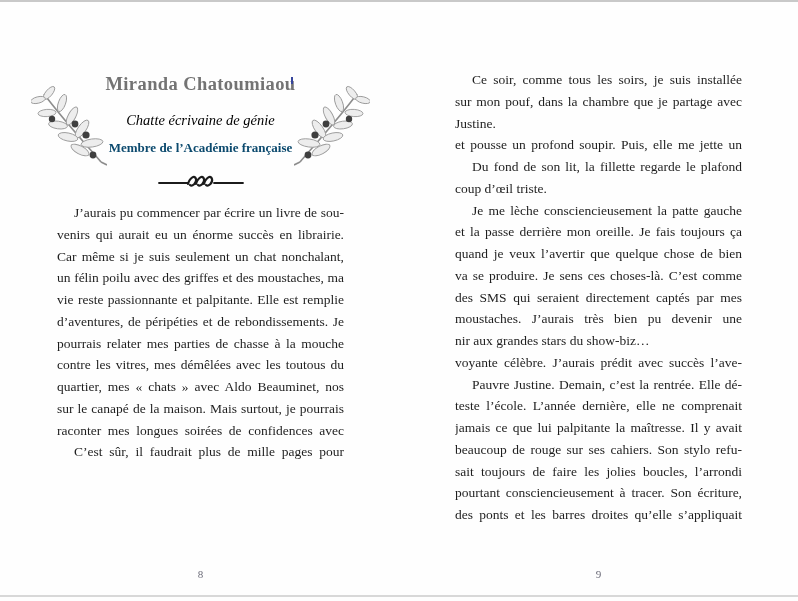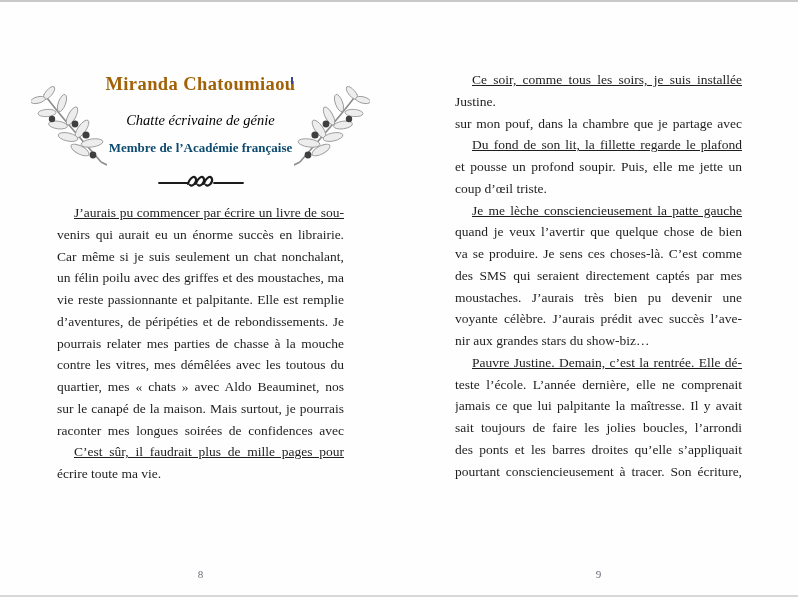--- a/index.html
+++ b/index.html
@@ -19,21 +19,21 @@
 
   .page-col { position: absolute; width: 287px; }
   .page-left  { left: 57px; top: 0; }
   .page-right { left: 455px; top: 0; }
 
   
   .chap-header { position: absolute; left: 0; top: 0; width: 287px; text-align: center; }
   .chap-title {
     position: absolute; left: 0; top: 74px; width: 287px;
     font-size: 18.5px; font-weight: bold; letter-spacing: 0.4px;
-    color: #a16207;
+    color: #737373;
   }
   .chap-subtitle {
     position: absolute; left: 0; top: 112px; width: 287px;
     font-size: 14.5px; font-style: italic; color: #000000;
   }
   .chap-affiliation {
     position: absolute; left: 0; top: 140px; width: 287px;
     font-size: 13px; font-weight: bold; color: #0c4a6e;
   }
   .title-mark {
@@ -54,21 +54,21 @@
   .page-right .body-block { top: 69px; }
   .line {
     font-size: 13.5px;
     line-height: 21.75px;
     height: 21.75px;
     overflow: hidden;
     text-align: justify;
     text-align-last: justify;
     color: #1e1e1e;
   }
-  .line.first { text-indent: 17px; text-decoration: underline; }
+  .line.first { text-indent: 17px; }
   .line.last  { text-align-last: left; }
 
   
   .folio {
     position: absolute; top: 568px; left: 0; width: 287px;
     text-align: center; font-size: 11px; color: #6b6b78;
   }
 </style>
 </head>
 <body>
@@ -155,53 +155,54 @@
           <div class="line">vie reste passionnante et palpitante. Elle est remplie</div>
           <div class="line">d’aventures, de péripéties et de rebondissements. Je</div>
           <div class="line">pourrais relater mes parties de chasse à la mouche</div>
           <div class="line">contre les vitres, mes démêlées avec les toutous du</div>
           <div class="line">quartier, mes « chats » avec Aldo Beauminet, nos</div>
           <div class="line">sur le canapé de la maison. Mais surtout, je pourrais</div>
           <div class="line">raconter mes longues soirées de confidences avec</div>
         </div>
         <div>
           <div class="line first">C’est sûr, il faudrait plus de mille pages pour</div>
-          <div class="line last">écrire toute ma vie.</div>
         </div>
       </div>
 
     <div class="folio">8</div>
   </div>
 
   <div class="page-col page-right">
     <div class="body-block">
         <div>
           <div class="line first">Ce soir, comme tous les soirs, je suis installée</div>
+          <div class="line">sur mon pouf, dans la chambre que je partage avec</div>
           <div class="line last">Justine.</div>
-          <div class="line">sur mon pouf, dans la chambre que je partage avec</div>
-        </div>
-        <div>
+        </div>
+        <div>
+          <div class="line">et pousse un profond soupir. Puis, elle me jette un</div>
           <div class="line first">Du fond de son lit, la fillette regarde le plafond</div>
-          <div class="line">et pousse un profond soupir. Puis, elle me jette un</div>
           <div class="line last">coup d’œil triste.</div>
         </div>
         <div>
           <div class="line first">Je me lèche consciencieusement la patte gauche</div>
+          <div class="line">et la passe derrière mon oreille. Je fais toujours ça</div>
           <div class="line">quand je veux l’avertir que quelque chose de bien</div>
           <div class="line">va se produire. Je sens ces choses-là. C’est comme</div>
           <div class="line">des SMS qui seraient directement captés par mes</div>
           <div class="line">moustaches. J’aurais très bien pu devenir une</div>
+          <div class="line last">nir aux grandes stars du show-biz…</div>
           <div class="line">voyante célèbre. J’aurais prédit avec succès l’ave-</div>
-          <div class="line last">nir aux grandes stars du show-biz…</div>
         </div>
         <div>
           <div class="line first">Pauvre Justine. Demain, c’est la rentrée. Elle dé-</div>
           <div class="line">teste l’école. L’année dernière, elle ne comprenait</div>
           <div class="line">jamais ce que lui palpitante la maîtresse. Il y avait</div>
+          <div class="line">beaucoup de rouge sur ses cahiers. Son stylo refu-</div>
           <div class="line">sait toujours de faire les jolies boucles, l’arrondi</div>
+          <div class="line">pourtant consciencieusement à tracer. Son écriture,</div>
           <div class="line">des ponts et les barres droites qu’elle s’appliquait</div>
-          <div class="line">pourtant consciencieusement à tracer. Son écriture,</div>
         </div>
       </div>
 
     <div class="folio">9</div>
   </div>
 </div>
 
 </body></html>

